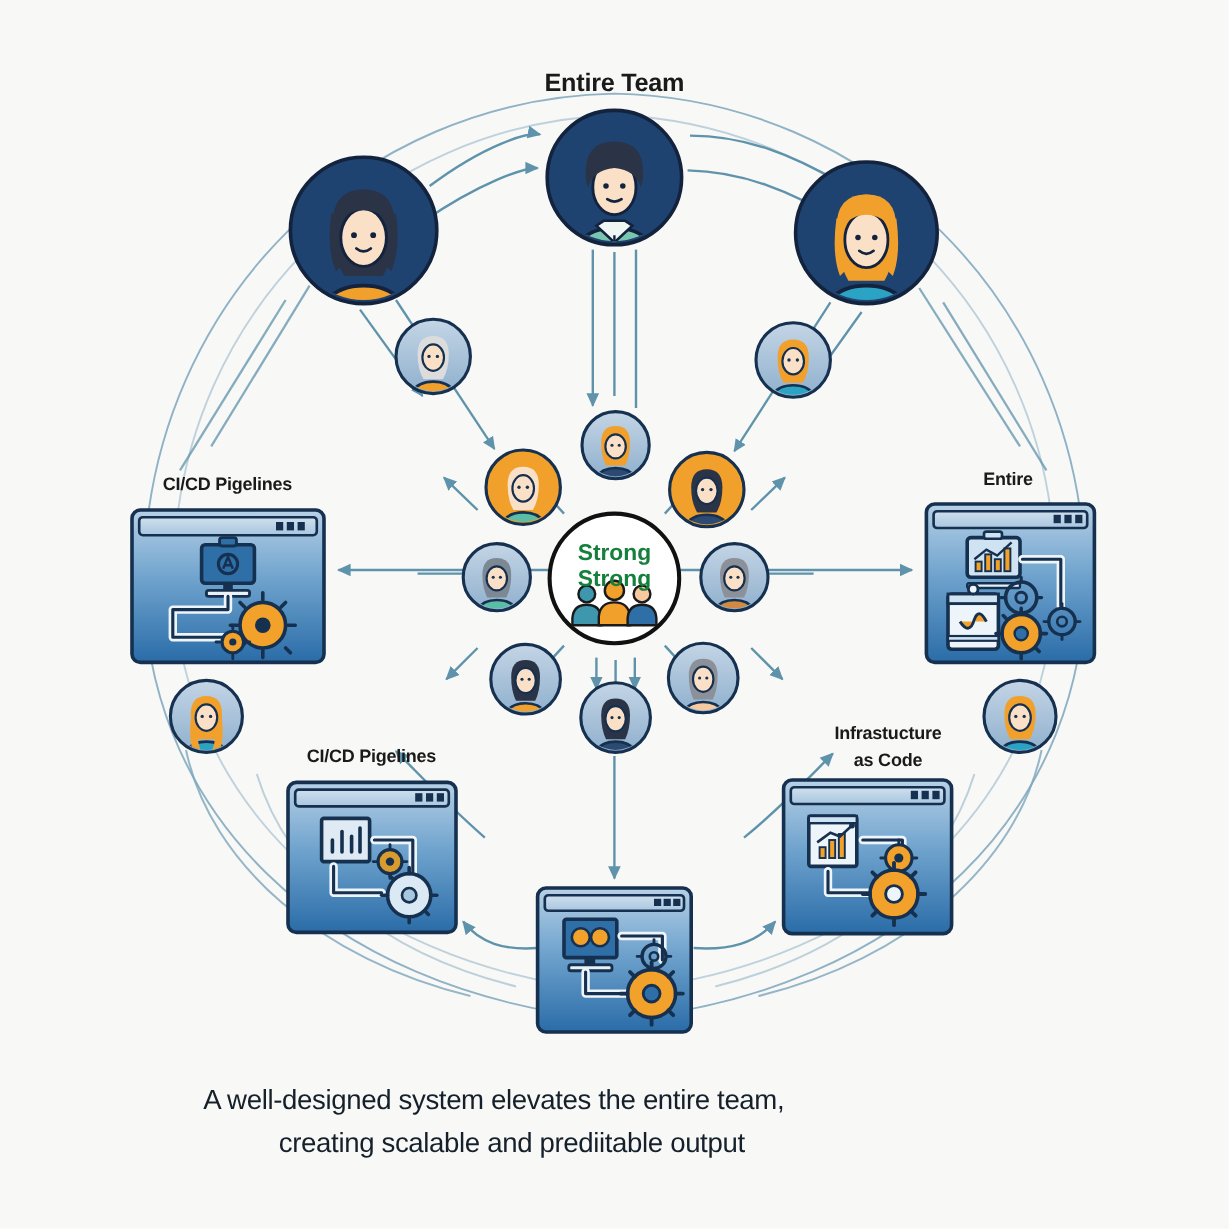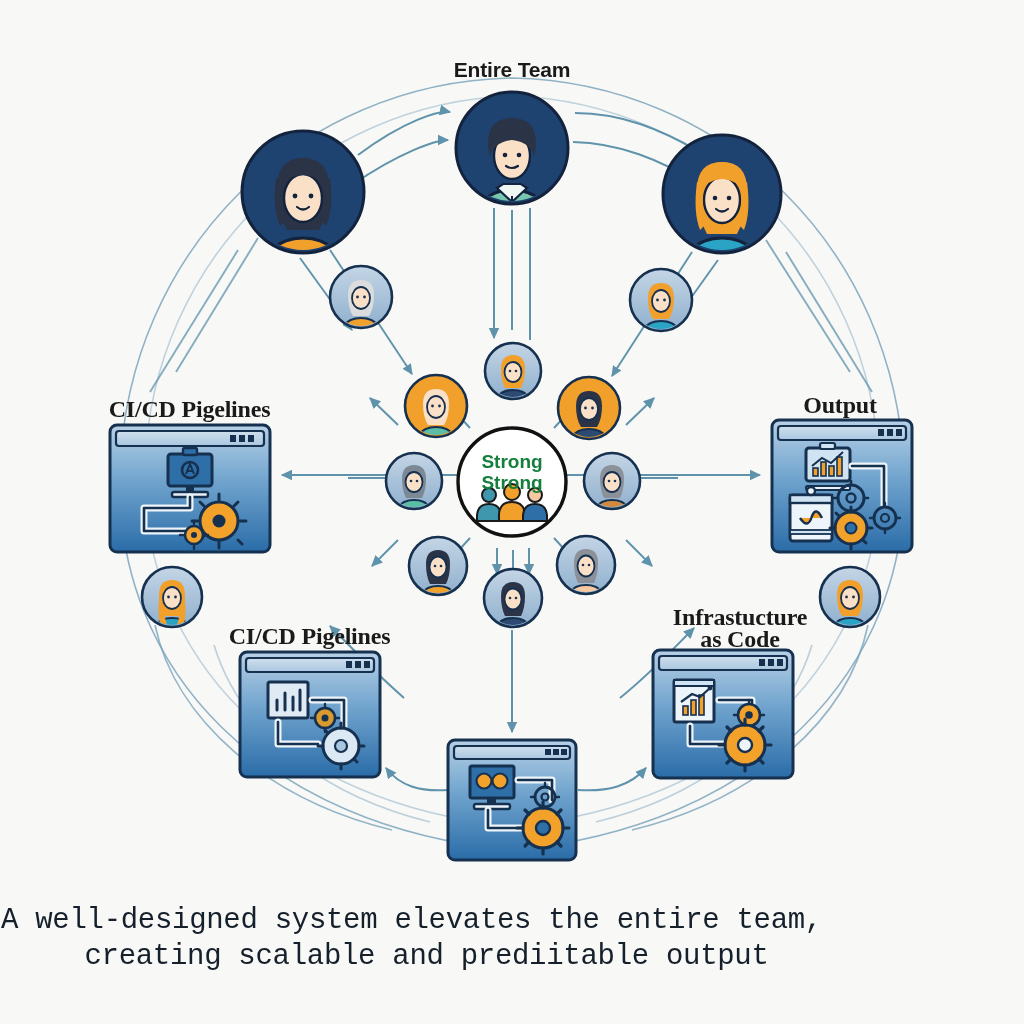--- a/index.html
+++ b/index.html
@@ -29,28 +29,28 @@
     position: absolute;
     font-family: "Liberation Sans", sans-serif;
     font-weight: bold;
     color: #1a1a1a;
     text-align: center;
     white-space: pre;
     line-height: 1.12;
     letter-spacing: -0.2px;
   }
   .label-22 { font-size: 21px; }
-  .label-19 { font-size: 24px; font-family: Liberation Serif, serif; }
+  .label-19 { font-size: 15px; }
   .caption {
     position: absolute;
     left: 0;
     width: 823px;
     text-align: center;
-    font-family: Liberation Mono, monospace;
-    font-size: 29px;
+    font-family: Liberation Sans, sans-serif;
+    font-size: 23px;
     font-weight: normal;
     color: #15202b;
     line-height: 1.42;
     letter-spacing: -0.3px;
   }
   .hub-text {
     position: absolute;
     text-align: center;
     font-family: "Liberation Sans", sans-serif;
     font-weight: bold;
@@ -632,21 +632,21 @@
         <circle cx="535" cy="495" r="7" fill="#f6c9a0" stroke="#1a1a1a" stroke-width="2"></circle>
         <path d="M 535 504 q -11 0 -12 11 l 0 6 l 24 0 l 0 -6 q -1 -11 -12 -11 z" fill="#2f6fa8" stroke="#1a1a1a" stroke-width="2"></path>
       </g>
     </g>
   </svg>
 
   <div class="label label-22" style="left:412px; top:58px; width:200px;">Entire Team</div>
 
   <div class="label label-19" style="left:62px; top:396px; width:255px;">CI/CD Pigelines</div>
 
-  <div class="label label-19" style="left:760px; top:392px; width:160px;">Output</div>
+  <div class="label label-19" style="left:760px; top:392px; width:160px;">Entire</div>
 
   <div class="label label-19" style="left:182px; top:623px; width:255px;">CI/CD Pigelines</div>
 
   <div class="label label-19" style="left:645px; top:604px; width:190px;">Infrastucture</div>
   <div class="label label-19" style="left:645px; top:626px; width:190px;">as Code</div>
 
 
   <div class="hub-text" style="left:462px; top:451px; width:100px;">Strong</div>
   <div class="hub-text" style="left:462px; top:472px; width:100px;">Strong</div>
 

